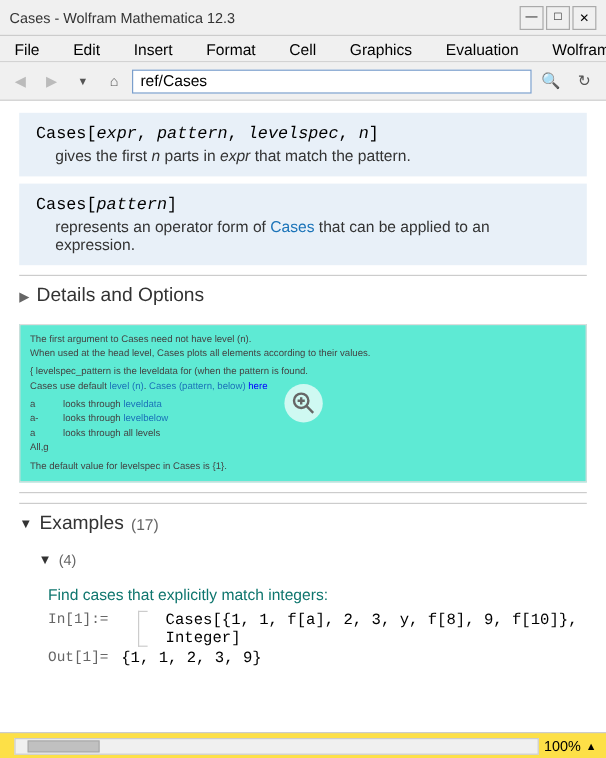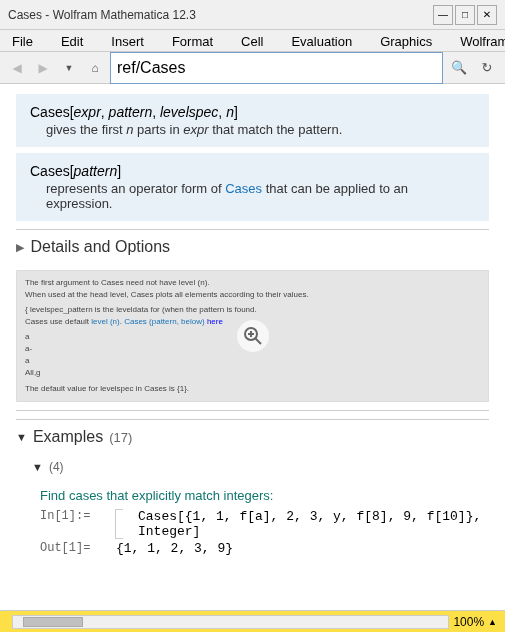--- a/index.html
+++ b/index.html
@@ -57,25 +57,25 @@
     .nav-btn {
       width: 22px; height: 22px;
       background: #f0f0f0;
       border: 1px solid transparent;
       display: flex; align-items: center; justify-content: center;
       cursor: pointer; font-size: 12px; color: #555;
     }
     .nav-btn.disabled { color: #bbb; cursor: default; }
     .address-bar {
       flex: 1;
-      height: 32px;
+      height: 20px;
       border: 1px solid #7a9ecc;
       background: #fff;
       padding: 0 6px;
-      font-size: 16px;
+      font-size: 13px;
       color: #000;
       outline: none;
     }
     .search-btn {
       width: 24px; height: 24px;
       background: #f0f0f0;
       border: 1px solid transparent;
       display: flex; align-items: center; justify-content: center;
       cursor: pointer; font-size: 13px; color: #555;
     }
@@ -128,21 +128,21 @@
       font-size: 12px;
     }
 
     .usage-box {
       background: #e8f0f8;
       padding: 10px 14px;
       margin-bottom: 6px;
       border: none;
     }
     .usage-title {
-      font-family: Liberation Sans, sans-serif;
+      font-family: Liberation Mono, monospace;
       font-size: 14px;
       color: #000;
     }
     .usage-title .fn { color: #000; font-style: normal; font-weight: normal; }
     .usage-title em { font-style: italic; }
     .usage-desc {
       margin-top: 2px;
       font-size: 13px;
       color: #333;
       padding-left: 16px;
@@ -158,21 +158,21 @@
       margin-top: 8px;
       cursor: pointer;
     }
     .section-header.open { border-top: 1px solid #ccc; }
     .triangle { color: #666; font-size: 11px; }
     .triangle.open { color: #333; }
     .section-label { font-size: 16px; color: #333; font-weight: normal; }
     .section-count { font-size: 13px; color: #666; }
 
     .details-preview {
-      background: #e5e5e5;
+      background: #5eead4;
       border: 1px solid #ddd;
       padding: 6px 8px;
       margin: 6px 0;
       font-size: 9px;
       color: #555;
       line-height: 1.4;
       position: relative;
     }
     .details-preview-overlay {
       position: absolute;
@@ -227,21 +227,21 @@
       font-family: 'Courier New', monospace;
       font-size: 13px;
       color: #000;
       flex: 1;
     }
 
     .output-cell {
       display: flex;
       align-items: flex-start;
       margin: 2px 0 8px 24px;
-      gap: 16px;
+      gap: 1px;
     }
 
     .blue-link { color: #1a73b8; }
 
     
     .main-content::-webkit-scrollbar { width: 14px; }
     .main-content::-webkit-scrollbar-track { background: #f0f0f0; }
     .main-content::-webkit-scrollbar-thumb { background: #c0c0c0; border: 1px solid #aaa; }
   </style>
 </head>
@@ -255,22 +255,22 @@
     <div class="title-bar-btn">✕</div>
   </div>
 </div>
 
 <div class="menu-bar">
   <span class="menu-item">File</span>
   <span class="menu-item">Edit</span>
   <span class="menu-item">Insert</span>
   <span class="menu-item">Format</span>
   <span class="menu-item">Cell</span>
+  <span class="menu-item">Graphics</span>
   <span class="menu-item">Evaluation</span>
-  <span class="menu-item">Graphics</span>
   <span class="menu-item">Wolfram</span>
   <span class="menu-item">Window</span>
 
 </div>
 
 <div class="toolbar">
   <div class="nav-btn disabled">◀</div>
   <div class="nav-btn disabled">▶</div>
   <div class="nav-btn" style="font-size:9px;">▼</div>
   <div class="nav-btn">⌂</div>
@@ -311,20 +311,25 @@
         <div>When used at the head level, Cases plots all elements according to their values.</div>
         <div style="margin-top:3px;">{ levelspec_pattern is the leveldata for (when the pattern is found.</div>
         <div>Cases use default <span style="color:#1a73b8;">level (n)</span>.  <span style="color:#1a73b8;">Cases (pattern, below)</span>  <span style="color:blue;">here</span></div>
         <div style="display:flex; gap:12px; margin-top:3px;">
           <div>
             <div>a</div>
             <div>a-</div>
             <div>a</div>
             <div>All,g</div>
           </div>
+          <div>
+            <div>looks through <span style="color:#1a73b8;">leveldata</span></div>
+            <div>looks through <span style="color:#1a73b8;">levelbelow</span></div>
+            <div>looks through all levels</div>
+          </div>
         </div>
         <div style="margin-top:4px;">The default value for levelspec in Cases is {1}.</div>
       </div>
       <div class="details-preview-overlay">
         <svg width="24" height="24" viewBox="0 0 24 24" fill="none" stroke="#666" stroke-width="2">
           <circle cx="10" cy="10" r="6"></circle>
           <line x1="14.5" y1="14.5" x2="20" y2="20"></line>
           <line x1="10" y1="7" x2="10" y2="13"></line>
           <line x1="7" y1="10" x2="13" y2="10"></line>
         </svg>

